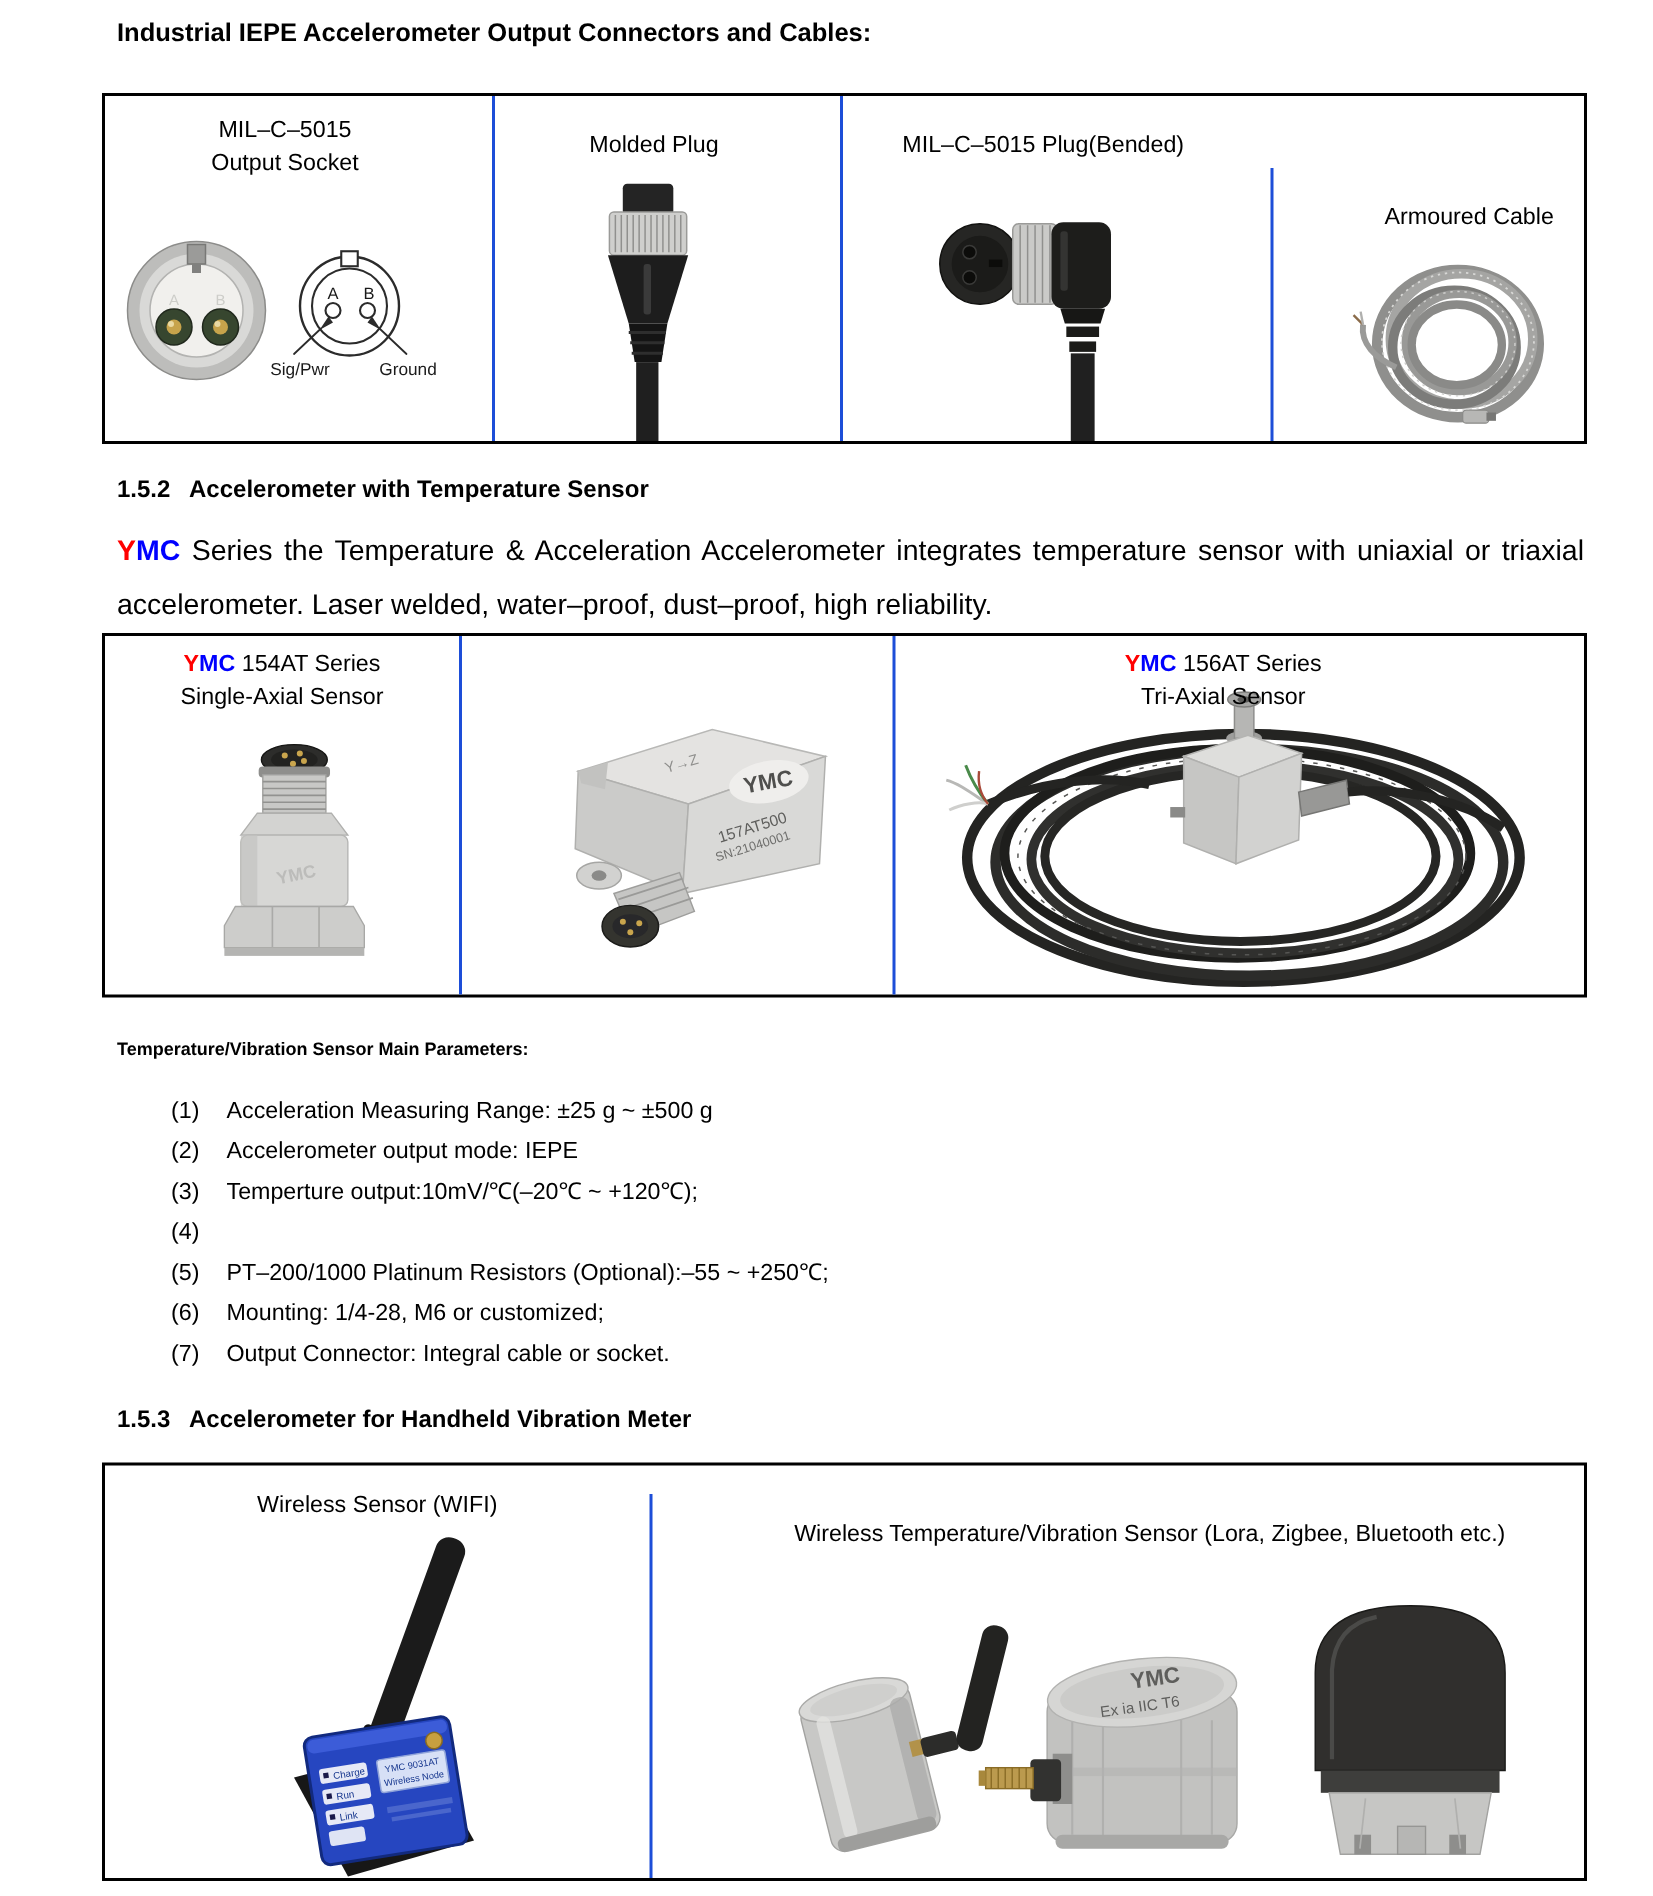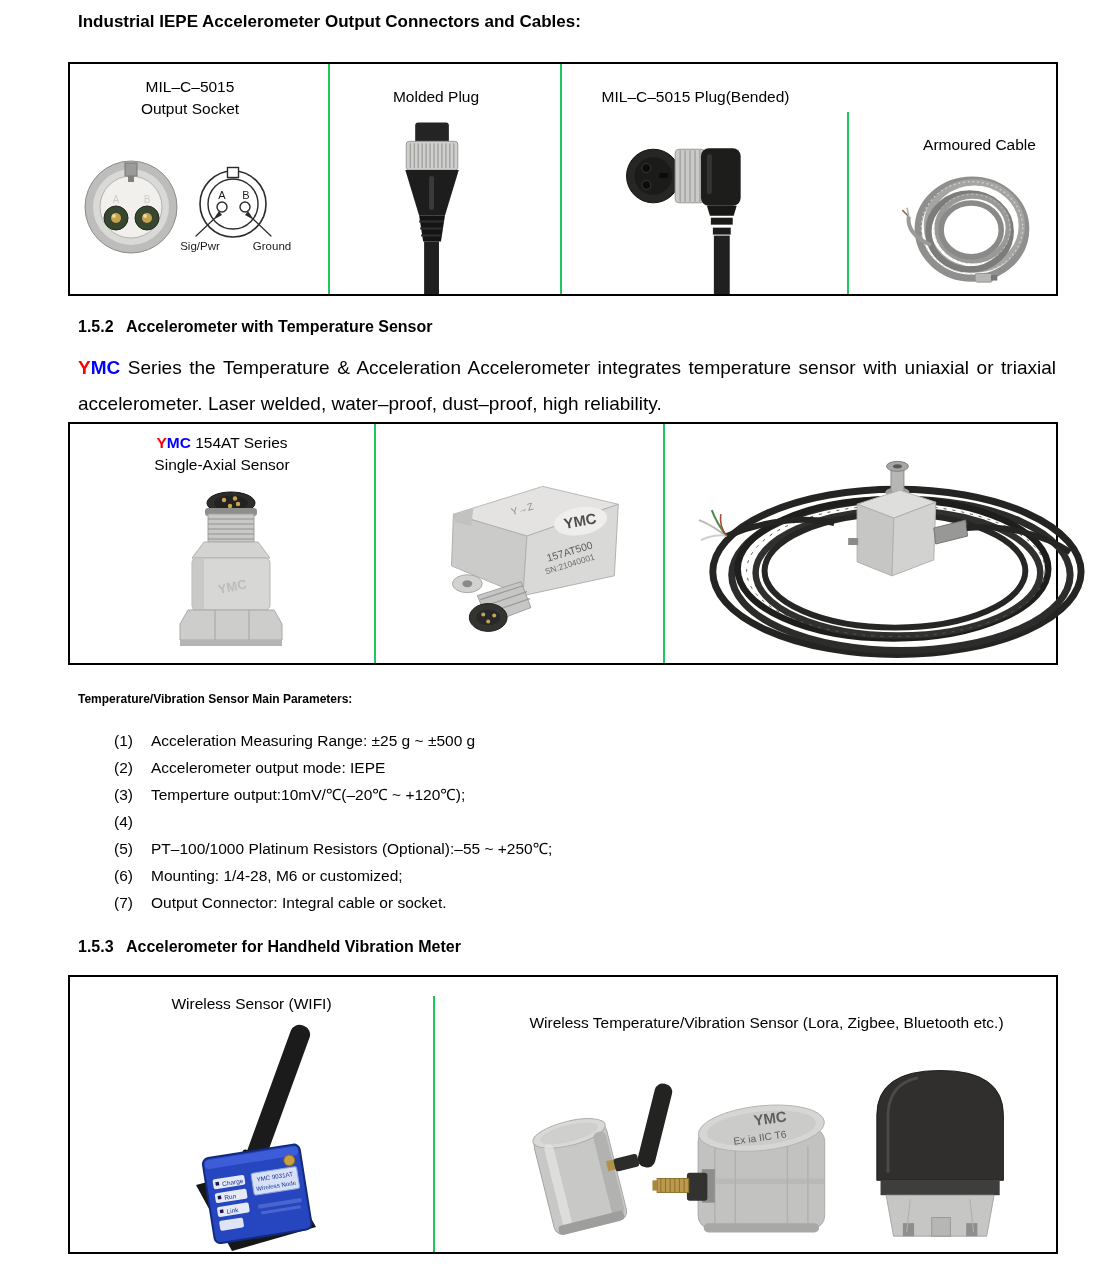--- a/index.html
+++ b/index.html
@@ -6,21 +6,21 @@
   .page{position:relative;width:1102px;height:1264px;background:#fff;overflow:hidden;
         font-family:"Liberation Sans",sans-serif;color:#000;}
   .doc-title{position:absolute;left:78px;top:12px;font-size:17px;font-weight:bold;}
   .sec-head{position:absolute;left:78px;font-size:16px;font-weight:bold;}
   .sec-num{display:inline-block;min-width:48px;}
   .para{position:absolute;left:78px;top:350px;width:978px;font-size:19px;line-height:36px;text-align:justify;}
   .by{font-weight:bold;}
   .bmc{font-weight:bold;}
   .tbl{position:absolute;left:68px;width:990px;border:2px solid #000;box-sizing:border-box;display:flex;background:#fff;}
   .cell{position:relative;box-sizing:border-box;overflow:hidden;flex:none;}
-  .cell + .cell{border-left:2px solid #22c55e;}
+  .cell + .cell{border-left:2px solid #1d4ed8;}
   .cell-head{position:relative;z-index:2;text-align:center;font-size:15.5px;line-height:22px;}
   .h2{padding-top:12px;}
   .h1{padding-top:22px;}
   .t2h{padding-top:8px;}
   .t3h{padding-top:16px;}
   .cell-art{position:absolute;left:0;top:0;width:100%;height:100%;z-index:1;}
   .params-h{position:absolute;left:78px;top:692px;font-size:12px;font-weight:bold;}
   .params{position:absolute;left:114px;top:727px;font-size:15.5px;}
   .prow{display:flex;height:27px;line-height:27px;}
   .pnum{width:37px;flex:none;}
@@ -135,21 +135,21 @@
   <div class="sec-head" style="top:318px;">
     <span class="sec-num">1.5.2</span><span>Accelerometer with Temperature Sensor</span>
   </div>
 
   <div class="para">
     <span class="by" style="color: rgb(255, 0, 0);">Y</span><span class="bmc" style="color: rgb(0, 0, 255);">MC</span><span> Series the Temperature &amp; Acceleration Accelerometer integrates temperature sensor with uniaxial or triaxial accelerometer. Laser welded, water–proof, dust–proof, high reliability.</span>
   </div>
 
   <div class="tbl" id="table2" style="top:422px;height:243px;">
 
-    <div class="cell" style="width:304px;border-radius:28px;">
+    <div class="cell" style="width:236px;border-radius:28px;">
       <div class="cell-head t2h">
         <div><span class="by" style="color: rgb(255, 0, 0);">Y</span><span class="bmc" style="color: rgb(0, 0, 255);">MC</span><span> 154AT Series</span></div>
         <div>Single-Axial Sensor</div>
       </div>
       <svg class="cell-art" viewBox="0 0 258 239">
         <ellipse cx="138" cy="79" rx="24" ry="11" fill="#2d2d2b" stroke="#161614"></ellipse>
         <ellipse cx="138" cy="79" rx="17" ry="7.5" fill="#222220"></ellipse>
         <circle cx="131" cy="76" r="2.2" fill="#c9a54d"></circle>
         <circle cx="142" cy="74.5" r="2.2" fill="#c9a54d"></circle>
         <circle cx="137" cy="82" r="2.2" fill="#c9a54d"></circle>
@@ -184,20 +184,24 @@
         <path d="M105,176 L148,162 M108,183 L152,168 M111,190 L155,175" stroke="#9a9a98" stroke-width="1.2"></path>
         <ellipse cx="113" cy="194" rx="19" ry="14" fill="#34342f" stroke="#1c1c1a"></ellipse>
         <ellipse cx="113" cy="194" rx="12" ry="8" fill="#28282a"></ellipse>
         <circle cx="108" cy="191" r="2" fill="#c9a54d"></circle>
         <circle cx="119" cy="192" r="2" fill="#c9a54d"></circle>
         <circle cx="113" cy="198" r="2" fill="#c9a54d"></circle>
       </svg>
     </div>
 
     <div class="cell" style="width:439px;">
+      <div class="cell-head t2h">
+        <div><span class="by" style="color: rgb(255, 0, 0);">Y</span><span class="bmc" style="color: rgb(0, 0, 255);">MC</span><span> 156AT Series</span></div>
+        <div>Tri-Axial Sensor</div>
+      </div>
       <svg class="cell-art" viewBox="0 0 439 239">
         <ellipse cx="233" cy="148" rx="185" ry="83" fill="none" stroke="#242422" stroke-width="7"></ellipse>
         <ellipse cx="237" cy="151" rx="170" ry="76" fill="none" stroke="#2c2c2a" stroke-width="7"></ellipse>
         <ellipse cx="229" cy="145" rx="156" ry="70" fill="none" stroke="#1e1e1c" stroke-width="6.5"></ellipse>
         <ellipse cx="234" cy="149" rx="143" ry="63" fill="none" stroke="#30302e" stroke-width="6.5"></ellipse>
         <ellipse cx="231" cy="147" rx="131" ry="57" fill="none" stroke="#262624" stroke-width="6"></ellipse>
         <ellipse cx="232" cy="147" rx="150" ry="66" fill="none" stroke="#565654" stroke-width="1" stroke-dasharray="3,6"></ellipse>
         <path d="M62,112 C 100,96 140,92 170,99" stroke="#242422" stroke-width="6" fill="none"></path>
         <path d="M62,112 C 50,104 42,98 34,96" stroke="#b8b8b6" stroke-width="2" fill="none"></path>
         <path d="M62,112 C 54,102 50,94 47,86" stroke="#4a8a4a" stroke-width="2" fill="none"></path>
@@ -230,21 +234,21 @@
       </div>
     <div class="prow">
         <span class="pnum">(3)</span>
         <span>Temperture output:10mV/℃(–20℃ ~ +120℃);</span>
       </div>
     <div class="prow">
         <span class="pnum">(4)</span>
       </div>
     <div class="prow">
         <span class="pnum">(5)</span>
-        <span>PT–100/1000 Platinum Resistors (Optional):–55 ~ +250℃;</span>
+        <span>PT–200/1000 Platinum Resistors (Optional):–55 ~ +250℃;</span>
       </div>
     <div class="prow">
         <span class="pnum">(6)</span>
         <span>Mounting: 1/4-28, M6 or customized;</span>
       </div>
     <div class="prow">
         <span class="pnum">(7)</span>
         <span>Output Connector: Integral cable or socket.</span>
       </div>
   </div>

